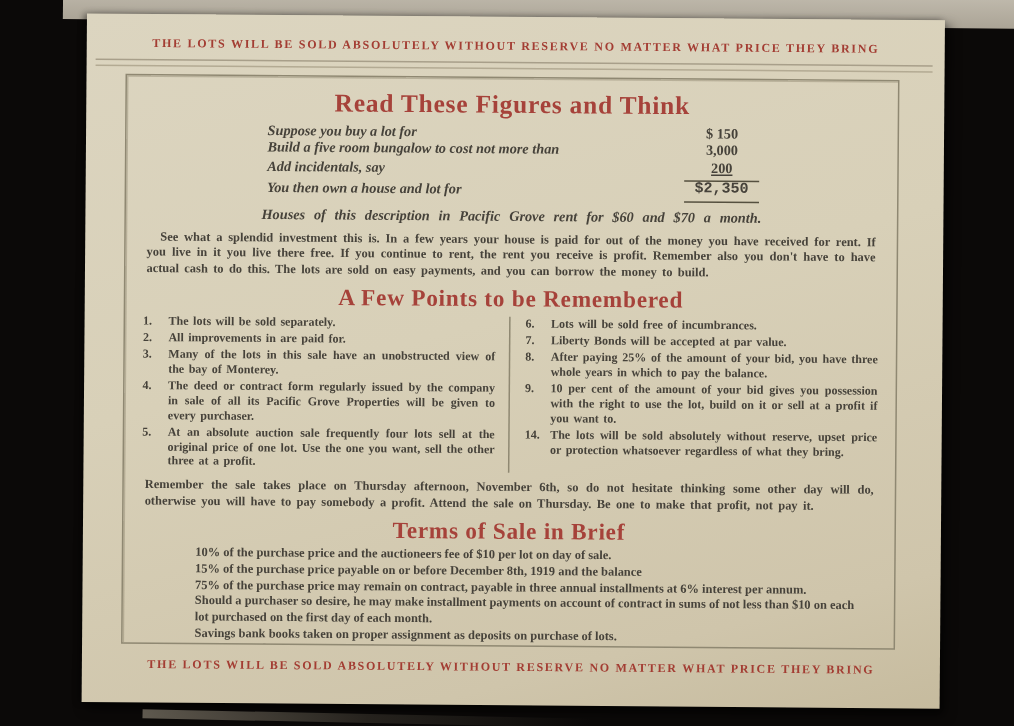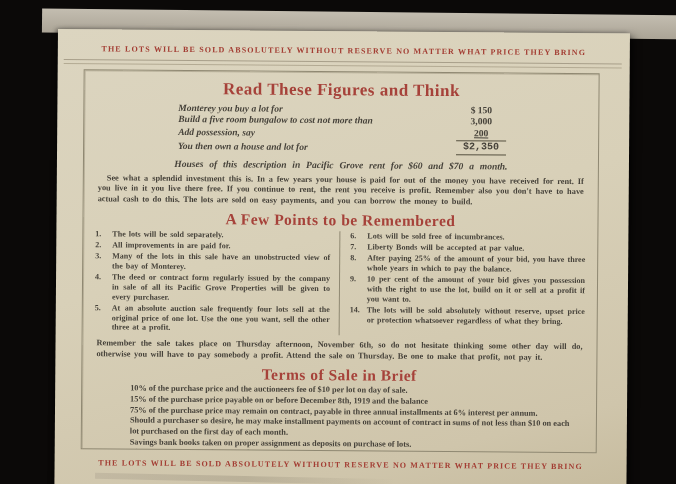--- a/index.html
+++ b/index.html
@@ -3,21 +3,21 @@
 <meta charset="utf-8">
 <style>
   html,body { margin:0; padding:0; }
   body {
     width:676px; height:484px;
     background:#0b0908;
     overflow:hidden;
     position:relative;
     font-family:"Liberation Serif", serif;
   }
-  .scene { position:absolute; inset:0;margin-top:20px; }
+  .scene { position:absolute; inset:0; }
   .top-strip {
     position:absolute; left:42px; top:-8px; width:650px; height:24px;
     background:linear-gradient(180deg,#c3bdb0,#aba496);
     transform:rotate(0.6deg);
   }
   .paper {
     position:absolute; left:58px; top:9px; width:572px; height:459px;
     background:linear-gradient(165deg,#dcd5c0 0%, #d8d0b8 45%, #cfc5ab 85%, #c6bb9e 100%);
     transform:rotate(0.45deg);
     transform-origin:top left;
@@ -125,31 +125,31 @@
 
     <div class="banner top">THE LOTS WILL BE SOLD ABSOLUTELY WITHOUT RESERVE NO MATTER WHAT PRICE THEY BRING</div>
     <div class="crease"></div>
 
     <div class="rule-box">
 
       <div class="red-head h-main">Read These Figures and Think</div>
 
       <div class="figures">
         <div class="fig-row">
-          <span class="fig-label">Monterey you buy a lot for</span>
+          <span class="fig-label">Suppose you buy a lot for</span>
           <span class="leader"></span>
           <span class="fig-amount">$  150</span>
         </div>
         <div class="fig-row">
           <span class="fig-label">Build a five room bungalow to cost not more than</span>
           <span class="leader"></span>
           <span class="fig-amount">3,000</span>
         </div>
         <div class="fig-row">
-          <span class="fig-label">Add possession, say</span>
+          <span class="fig-label">Add incidentals, say</span>
           <span class="leader"></span>
           <span class="fig-amount sumline">200</span>
         </div>
         <div class="fig-row">
           <span class="fig-label">You then own a house and lot for</span>
           <span class="leader"></span>
           <span class="fig-amount totaline">$2,350</span>
         </div>
       </div>
 

